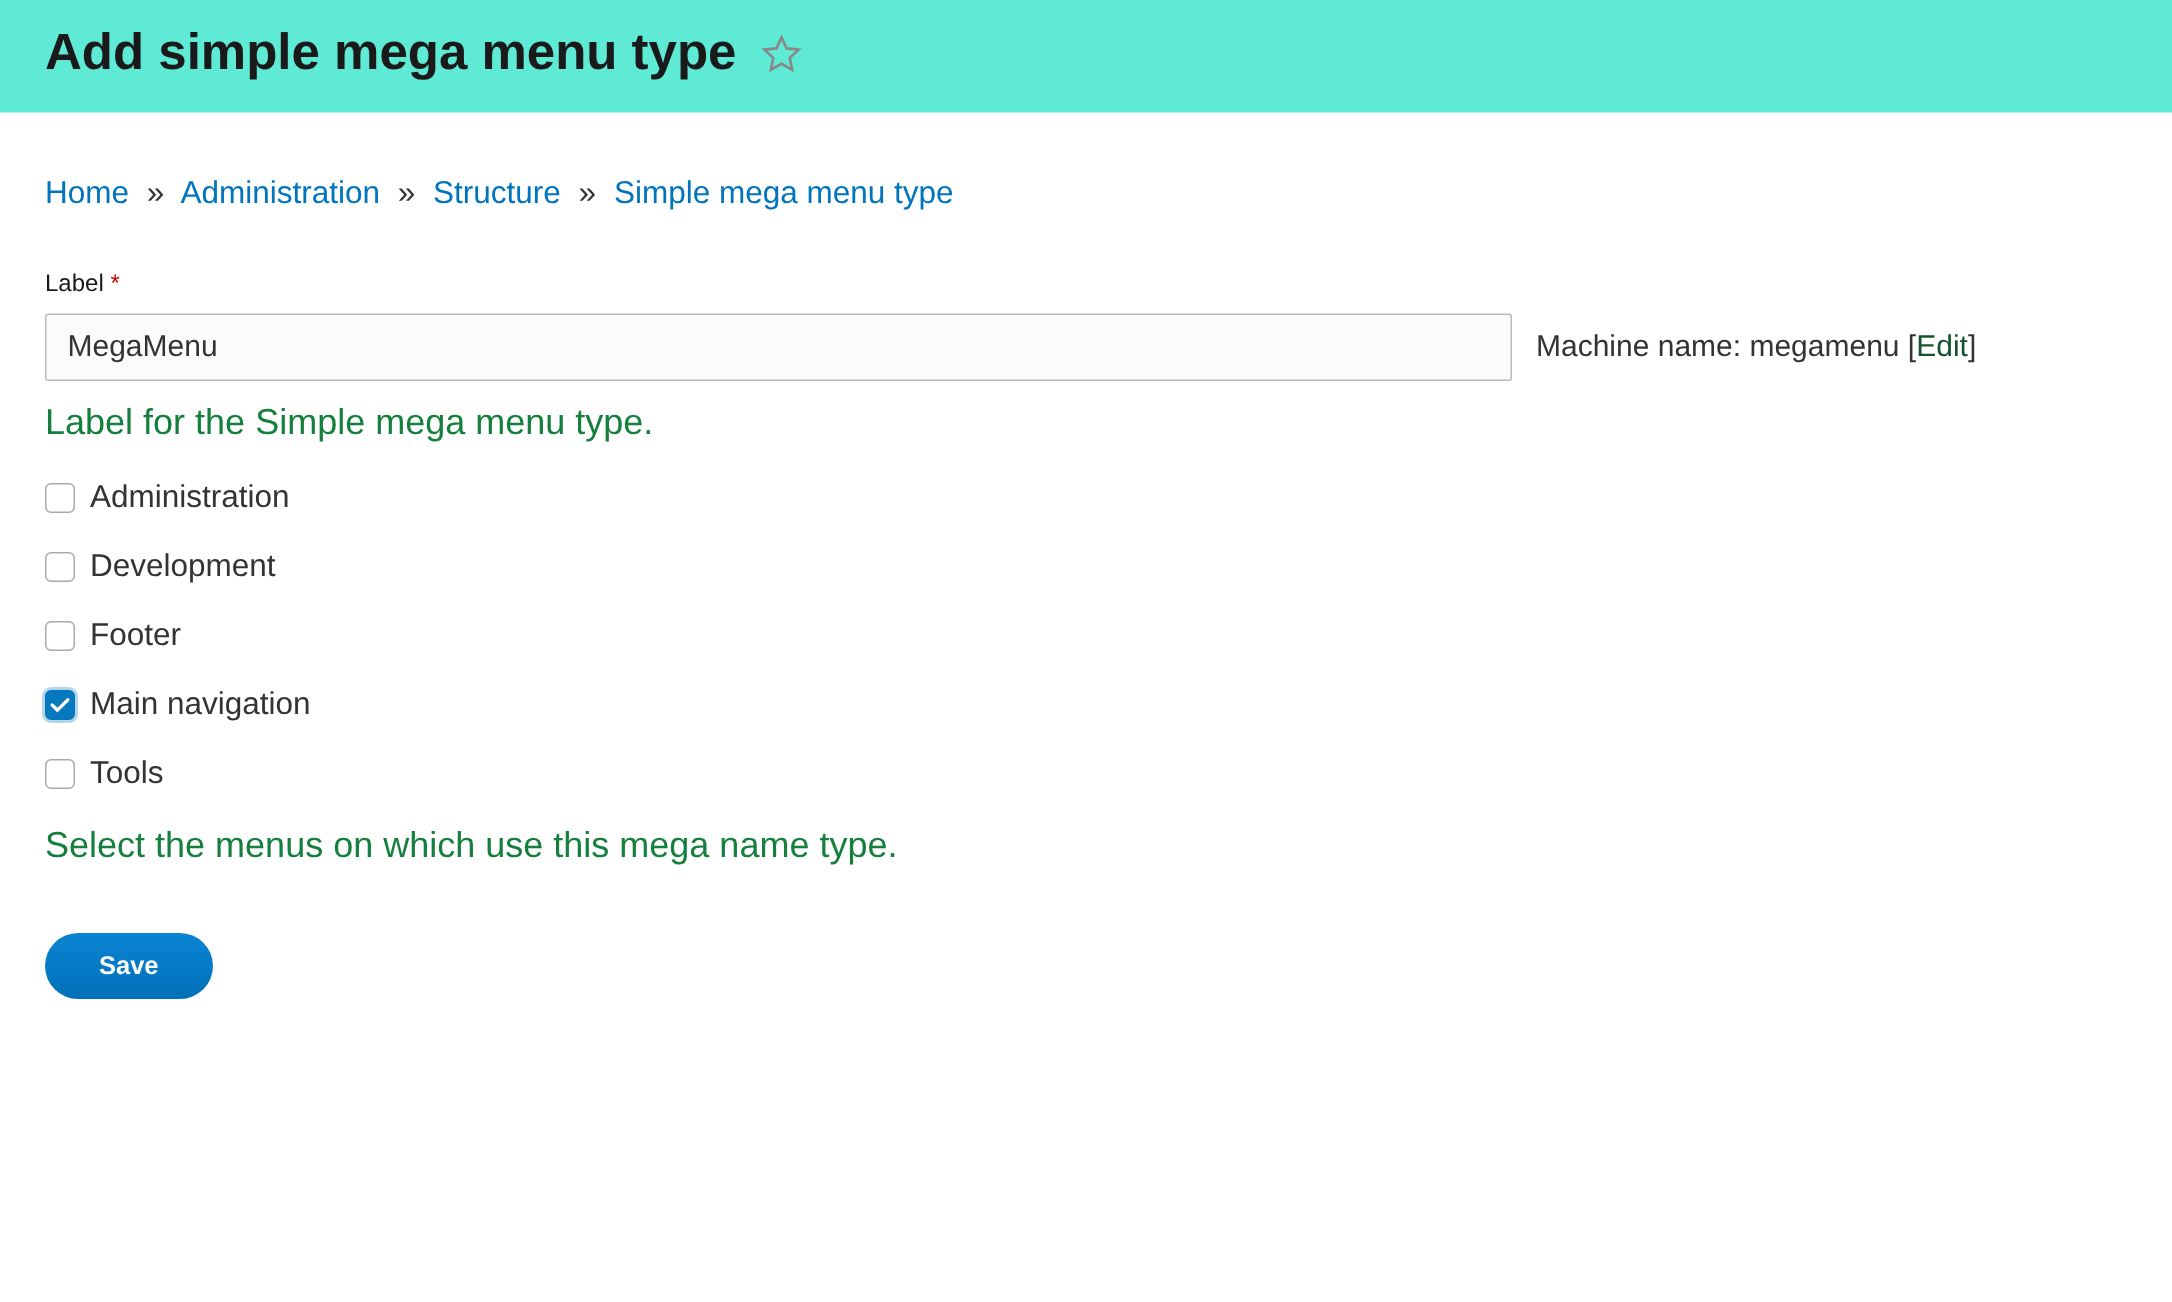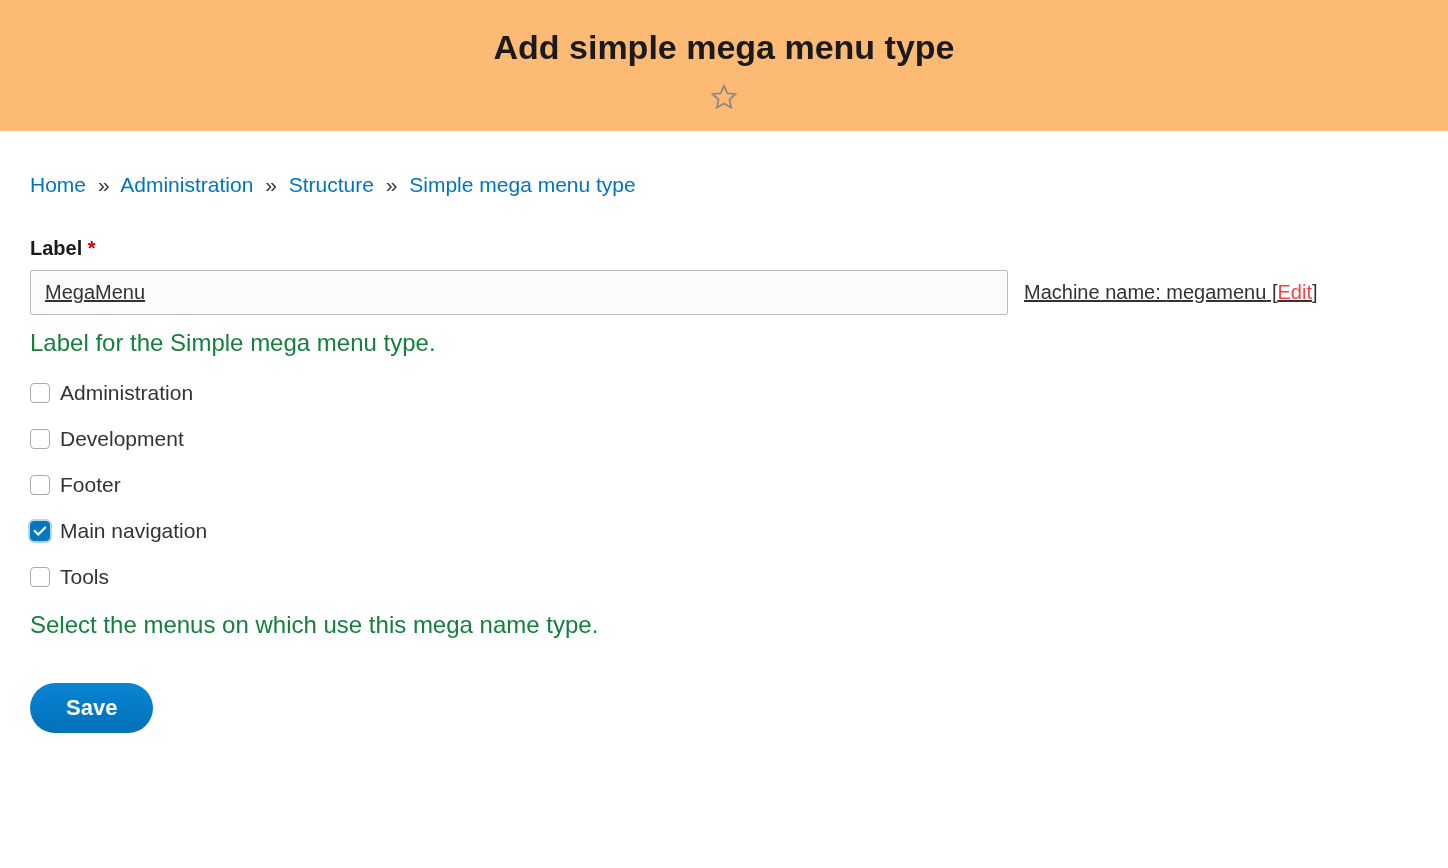--- a/index.html
+++ b/index.html
@@ -7,26 +7,25 @@
       padding: 0;
       box-sizing: border-box;
     }
     body {
       font-family: "Lucida Grande", "Lucida Sans Unicode", Verdana, sans-serif;
       font-size: 16px;
       color: #333;
       background: #fff;
     }
     .header-bar {
-      background: #fdba74;
-      padding: 28px 30px 20px 30px;
+      background: #5eead4;
+      padding: 16px 30px 20px 30px;
       display: flex;
       align-items: center;
       gap: 16px;
-      flex-direction: column;
     }
     .page-title {
       font-size: 34px;
       font-weight: bold;
       color: #1a1a1a;
     }
     .star-icon {
       width: 28px;
       height: 28px;
       cursor: pointer;
@@ -43,52 +42,51 @@
       text-decoration: none;
     }
     .breadcrumb .sep {
       color: #333;
       margin: 0 6px;
     }
     .form-item {
       margin-bottom: 24px;
     }
     .form-label {
-      font-size: 20px;
-      font-weight: bold;
+      font-size: 16px;
+      font-weight: normal;
       color: #1a1a1a;
       display: block;
       margin-bottom: 10px;
     }
     .required-mark {
       color: #cc0000;
     }
     .input-row {
       display: flex;
       align-items: center;
       gap: 16px;
-      text-decoration: underline;
     }
     .text-input {
       border: 1px solid #bbb;
       background: #fbfbfb;
       padding: 10px 14px;
       font-size: 20px;
       color: #333;
       width: 978px;
       border-radius: 2px;
       font-family: inherit;
     }
     .machine-name {
       font-size: 20px;
       color: #333;
       white-space: nowrap;
     }
     .machine-name .edit-link {
-      color: #ef4444;
+      color: #14532d;
       text-decoration: none;
       cursor: pointer;
     }
     .description {
       font-size: 24px;
       color: #15803d;
       margin-top: 14px;
     }
     .checkbox-group {
       margin-top: 10px;
@@ -129,21 +127,21 @@
       width: 14px;
       height: 14px;
     }
     .save-button {
       background: #0071b8;
       background: linear-gradient(to bottom, #0a84d3 0%, #0071b8 100%);
       color: #fff;
       border: none;
       border-radius: 30px;
       padding: 12px 36px;
-      font-size: 22px;
+      font-size: 17px;
       font-weight: bold;
       cursor: pointer;
       font-family: inherit;
       margin-top: 20px;
     }
     .section-label {
       font-size: 20px;
       font-weight: bold;
       color: #1a1a1a;
       margin-bottom: 22px;

